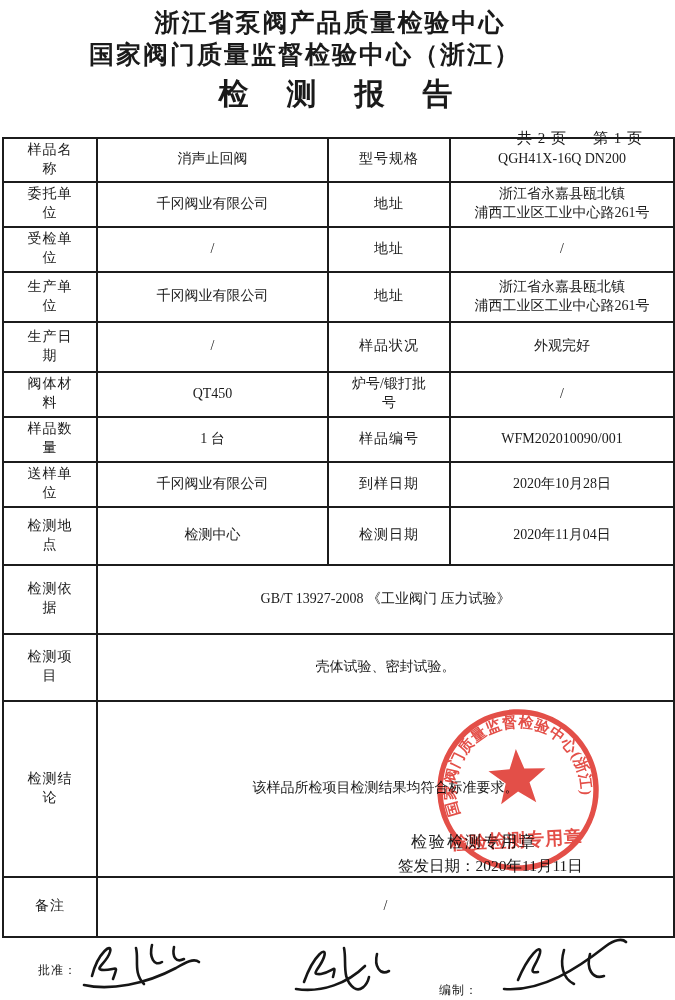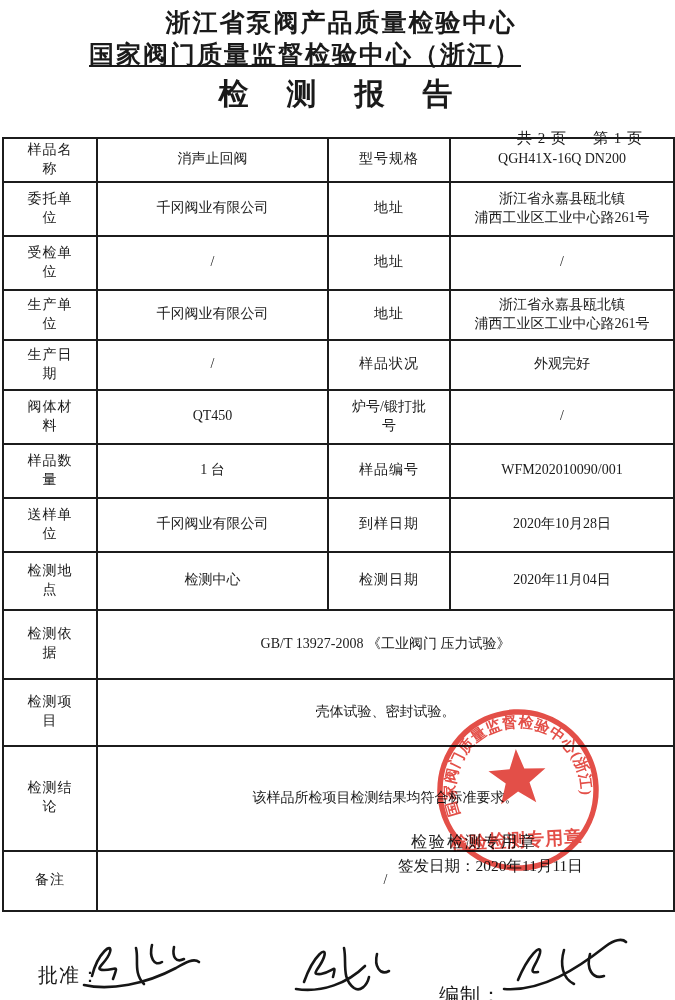--- a/index.html
+++ b/index.html
@@ -6,23 +6,23 @@
   .page{
     position:relative;
     width:675px;height:1000px;
     background:#ffffff;
     color:#1a1a1a;
     font-family:"Liberation Serif","DejaVu Serif",serif;
     overflow:hidden;
   }
   
   .org1{position:absolute;top:6px;left:0;width:660px;text-align:center;
-        font-size:25px;font-weight:bold;letter-spacing:2px;padding-left:11px;}
+        font-size:25px;font-weight:bold;letter-spacing:2px;}
   .org2{position:absolute;top:38px;left:0;width:610px;text-align:center;
-        font-size:25px;font-weight:bold;letter-spacing:2px;text-decoration:underline;}
+        font-size:25px;font-weight:bold;letter-spacing:2px;}
   .rtitle{position:absolute;top:74px;left:0;width:675px;text-align:center;
         font-size:30px;font-weight:bold;letter-spacing:4px;}
   .meta-row{position:absolute;top:113px;left:0;width:675px;height:22px;font-size:15px;}
   .rno{position:absolute;left:35px;top:0;}
   .pg{position:absolute;right:32px;top:16px;letter-spacing:1px;}
   .pg .pgap{display:inline-block;width:26px;}
   
   table.report{
     position:absolute;top:137px;left:2px;width:671px;
     border-collapse:collapse;table-layout:fixed;
@@ -31,32 +31,32 @@
     border:2px solid #1c1c1c;
     font-size:14px;line-height:1.35;
     text-align:center;vertical-align:middle;
     padding:2px 20px;
     white-space:pre-line;
     overflow:hidden;
   }
   td.lbl{font-size:14px;letter-spacing:1px;}
   td.small{font-size:13.5px;letter-spacing:0;}
   td.tl{text-align:left;vertical-align:top;padding:12px 10px 2px 12px;}
-  tr.rh43{height:43px}  tr.rh45{height:54px}  tr.rh50{height:50px}
+  tr.rh43{height:43px}  tr.rh45{height:45px}  tr.rh50{height:50px}
   tr.rh58{height:58px}  tr.rh69{height:69px}  tr.rh67{height:67px}
-  tr.rh137{height:105px} tr.rh52{height:60px}
+  tr.rh137{height:176px} tr.rh52{height:60px}
   
   .stamp-ph{position:absolute;left:411px;top:832px;font-size:16px;color:#222;
             letter-spacing:2px;z-index:1;}
   .issue-date{position:absolute;left:398px;top:856px;font-size:15.5px;z-index:1;}
   .stamp{position:absolute;left:433px;top:705px;z-index:2;
          opacity:0.88;mix-blend-mode:multiply;transform:rotate(-3deg);}
   
   .footer{position:absolute;top:936px;left:0;width:675px;height:64px;}
-  .f-label{position:absolute;top:26px;font-size:20px;letter-spacing:1px;}
+  .f-label{position:absolute;top:26px;font-size:12px;letter-spacing:1px;}
   .f-approve{left:38px;} .f-review{left:252px;margin-top:44px;} .f-prepare{left:439px;margin-top:20px;}
   .sig{position:absolute;}
   .sig path{fill:none;stroke:#161616;stroke-width:2.6;
             stroke-linecap:round;stroke-linejoin:round;}
   .sig1{left:80px;top:2px;} .sig2{left:290px;top:4px;} .sig3{left:496px;top:-6px;}
 </style>
 </head>
 <body>
 
 <div class="page">

